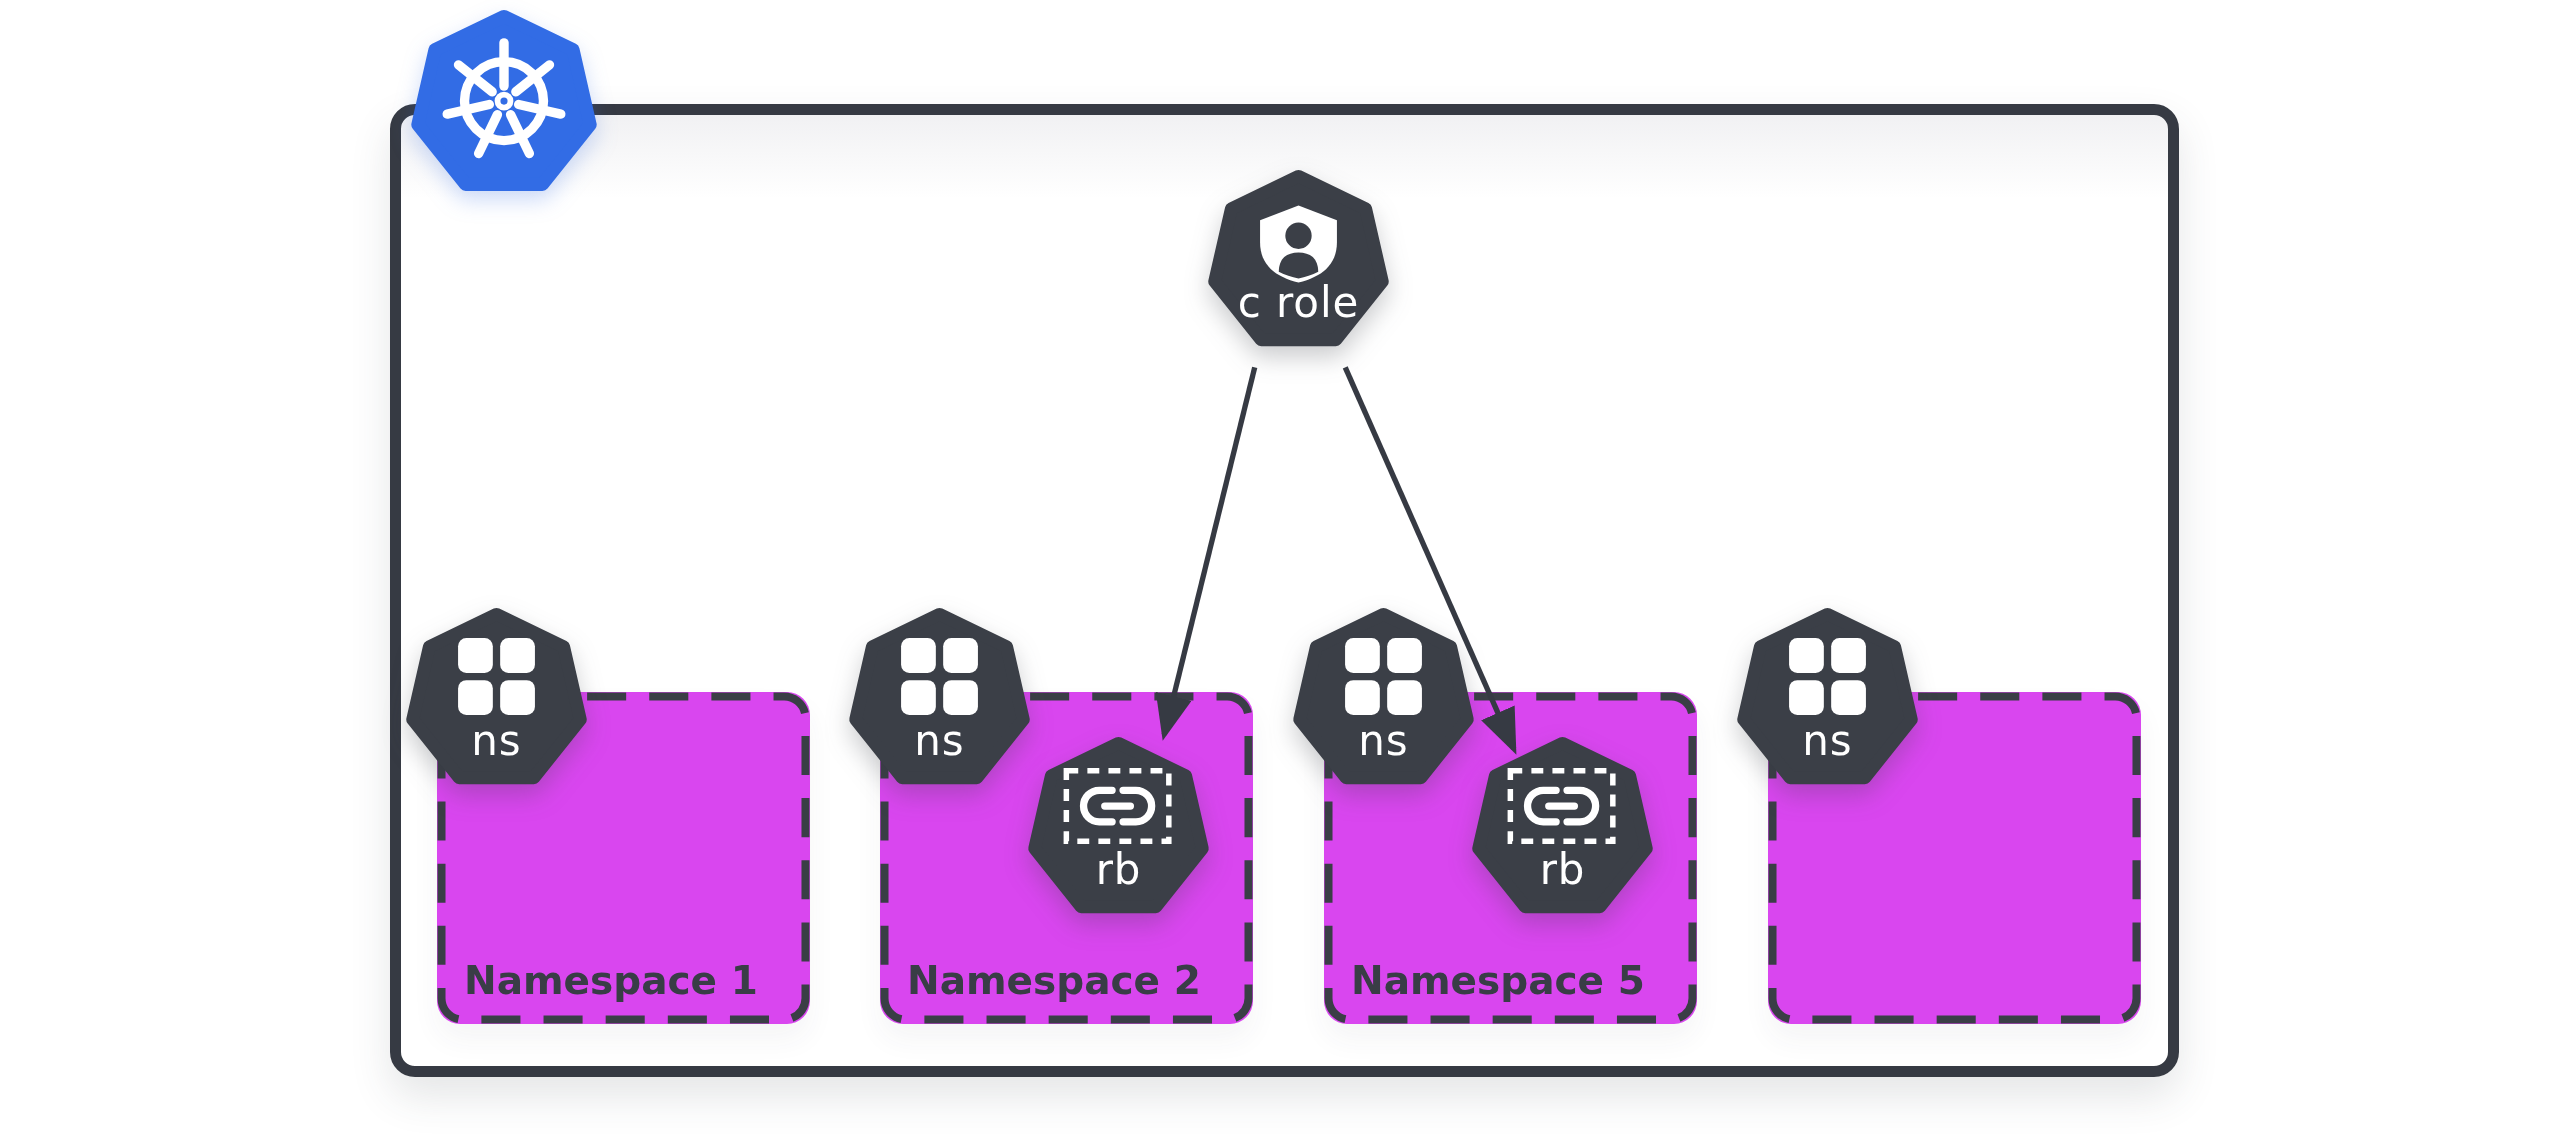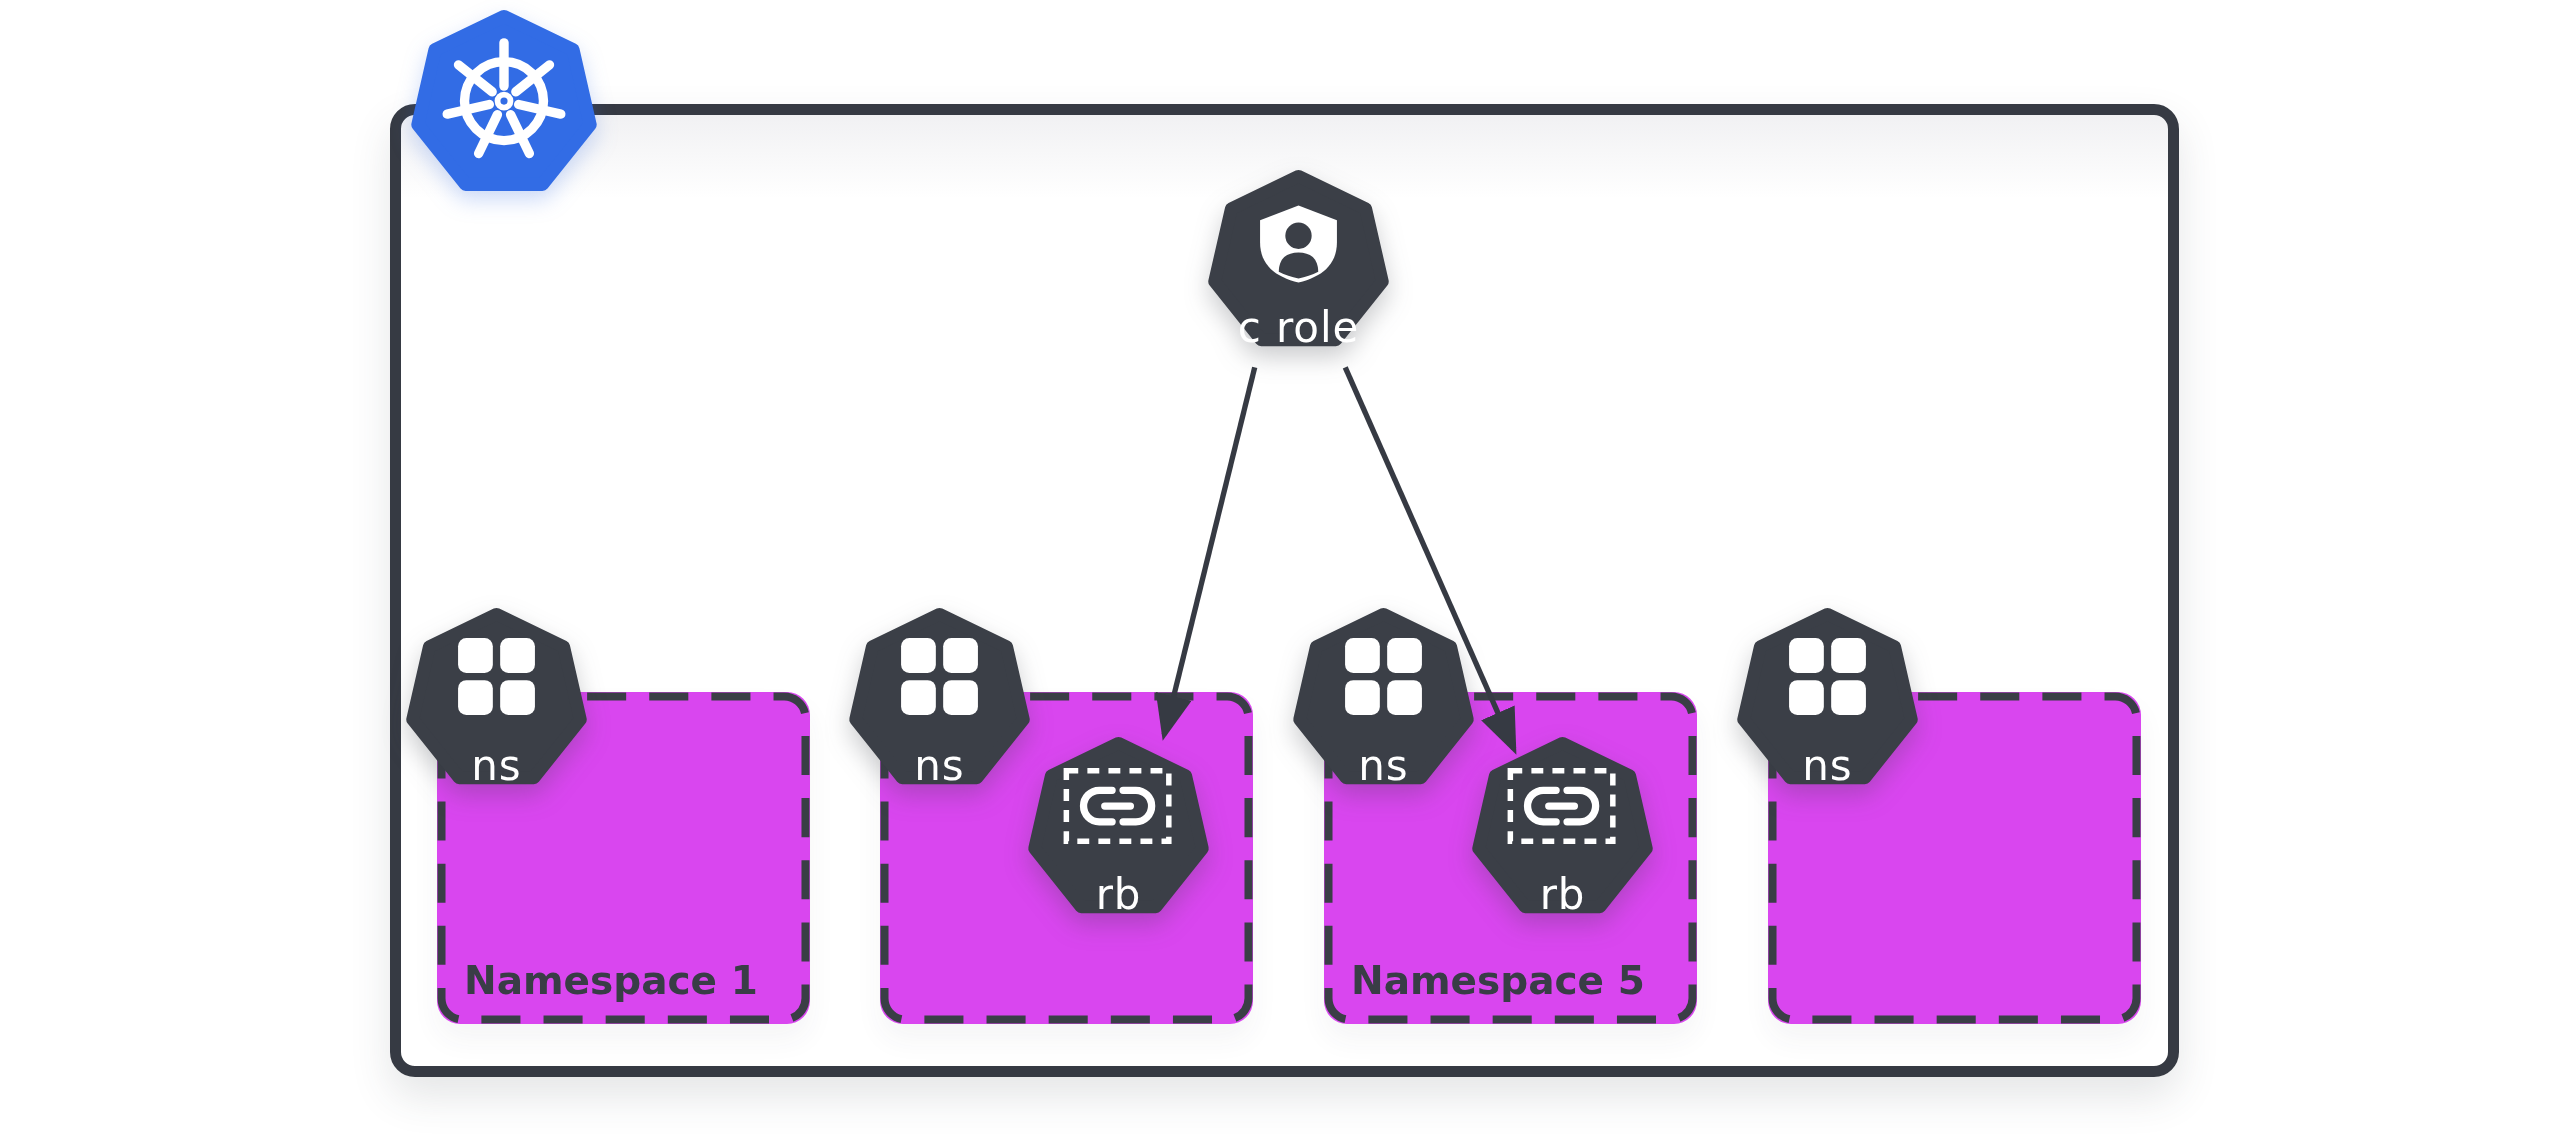--- a/index.html
+++ b/index.html
@@ -18,21 +18,21 @@
   }
   
   .node{
     position:absolute;
     filter:drop-shadow(0 11.5px 12.4px rgba(54,58,66,.26));
   }
   .node svg.hepta{display:block;width:100%;height:100%;}
   .icon-label{
     position:absolute;left:0;right:0;top:113px;
     text-align:center;color:#ffffff;
-    font-size:42px;line-height:1;letter-spacing:0.9px;margin-top:25px;
+    font-size:42px;line-height:1;letter-spacing:0.9px;
   }
   
   .k8s-logo{position:absolute;left:410px;top:9px;width:188px;height:188px;z-index:4;
     filter:drop-shadow(0 9px 10.6px rgba(50,108,229,.25));}
   .k8s-logo svg{display:block;width:100%;height:100%;}
   
   .crole{left:1207px;top:169px;width:183px;height:183px;z-index:5;}
   
   .nsbox{
     position:absolute;top:692px;width:373px;height:332px;z-index:2;
@@ -140,20 +140,21 @@
         <rect x="21.5" y="19" width="56" height="38.5" stroke-width="3" stroke-dasharray="6.5 5"></rect>
         <g stroke-width="4" stroke-linecap="round">
           <path d="M46.5,29.7 h-7 a8.6,8.6 0 0 0 0,17.2 h7"></path>
           <path d="M52.5,29.7 h7 a8.6,8.6 0 0 1 0,17.2 h-7"></path>
           <line x1="42.5" y1="38.3" x2="56.5" y2="38.3"></line>
         </g>
       </g>
     </svg>
     <div class="icon-label">rb</div>
   </div>
+  <div class="ns-name">Namespace 2</div>
 </div>
 
 <div class="nsbox nsbox-3">
   <svg class="dash-border" viewBox="0 0 420 374" aria-hidden="true">
     <rect x="5" y="5" width="410" height="364" rx="24" fill="none" stroke="#3a3e46" stroke-width="9" stroke-dasharray="44 26"></rect>
   </svg>
   <div class="node ns-icon">
     <svg class="hepta" viewBox="0 0 100 100" aria-hidden="true">
       <polygon points="50,4 86.7,21.7 95.8,61.5 70.4,93.3 29.6,93.3 4.2,61.5 13.3,21.7" fill="#3b3f47" stroke="#3b3f47" stroke-width="7" stroke-linejoin="round"></polygon>
       <g fill="#ffffff">

